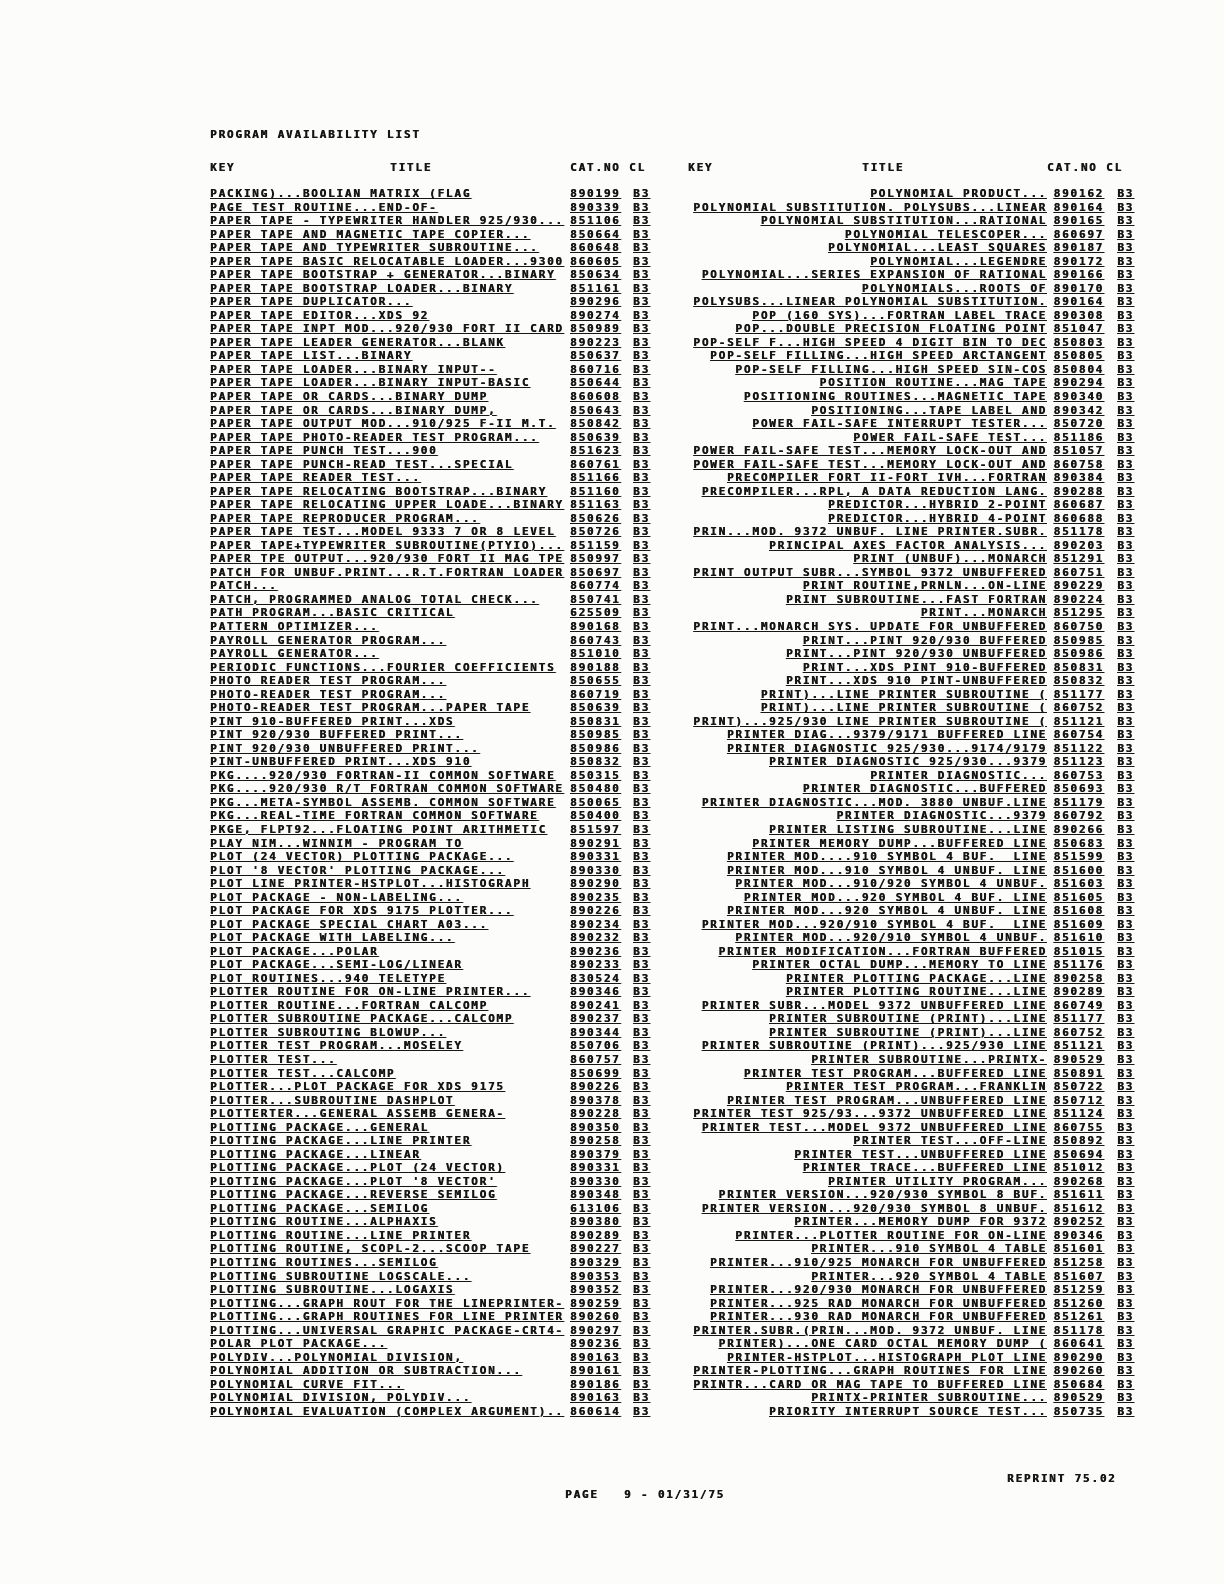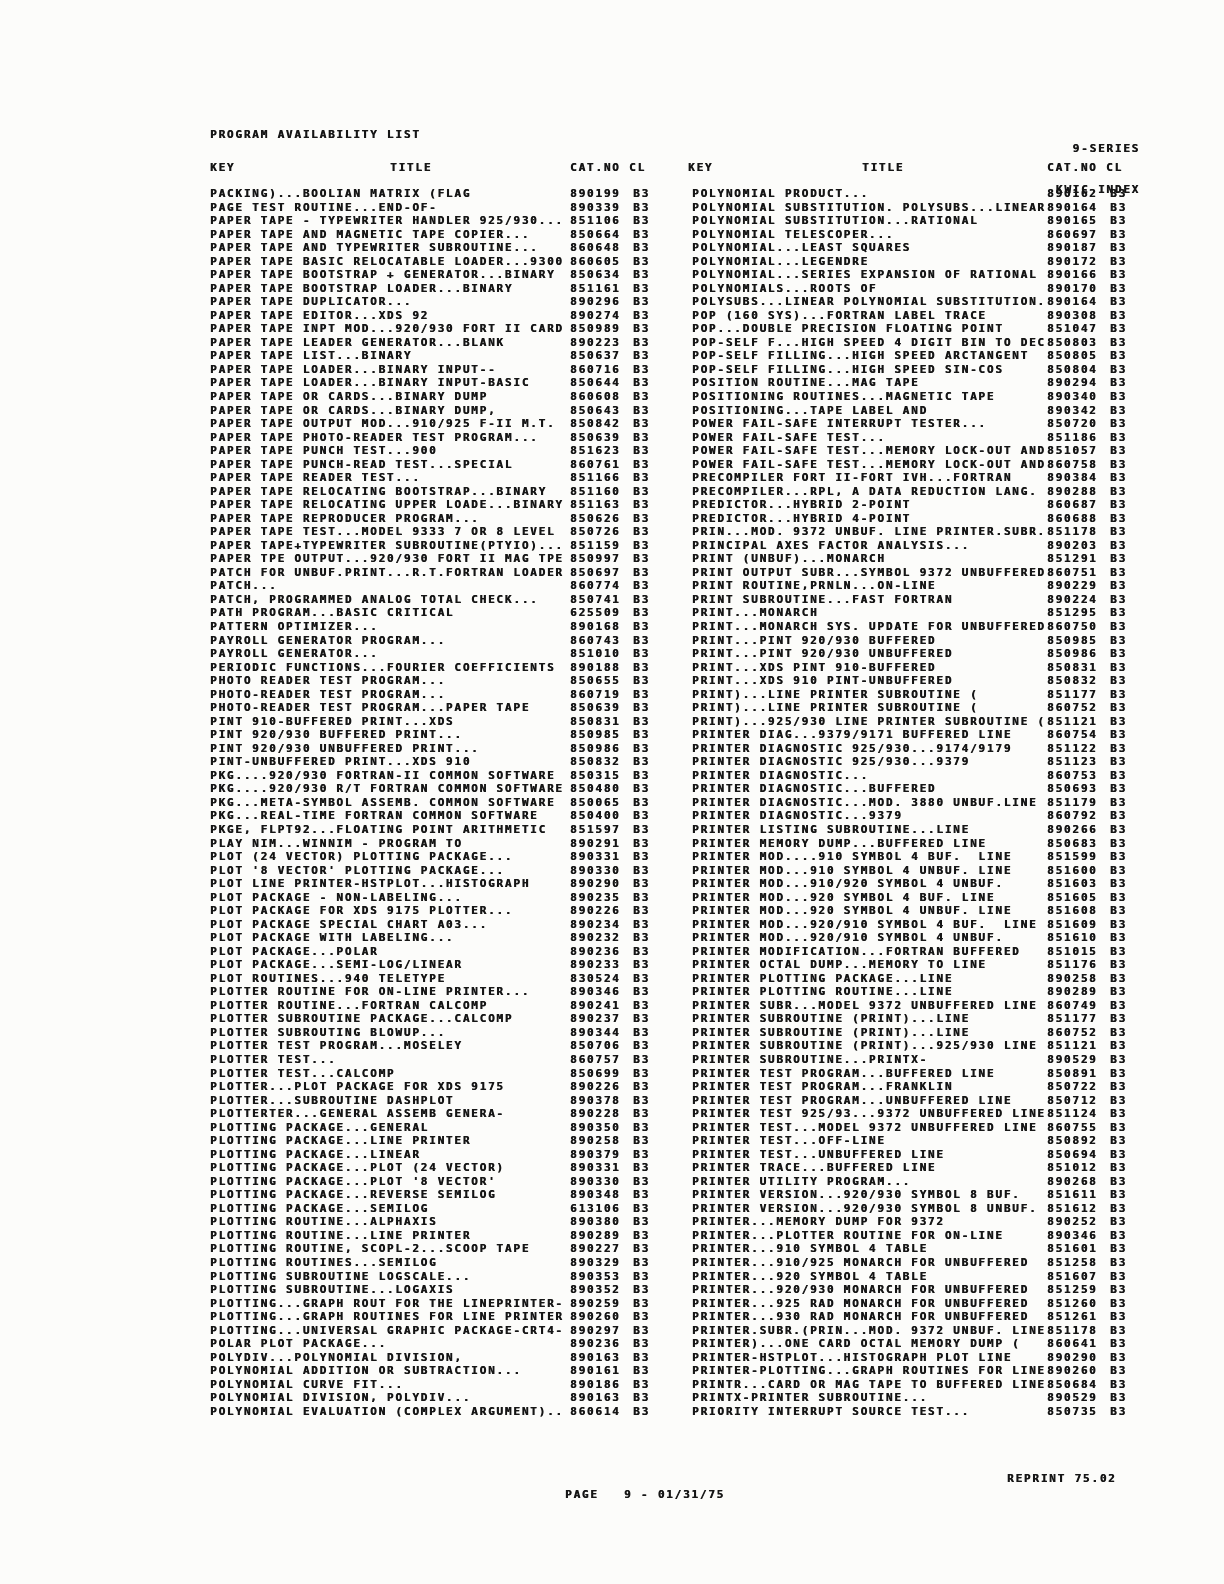--- a/index.html
+++ b/index.html
@@ -31,39 +31,36 @@
   .h-title-l{left:390px;top:161px;}
   .h-cat-l{left:570px;top:161px;}
   .h-key-r{left:688px;top:161px;}
   .h-title-r{left:862px;top:161px;}
   .h-cat-r{left:1047px;top:161px;}
   .col{
     position:absolute;top:187px;
     font-size:11px;letter-spacing:1.8px;
     line-height:13.54px;
     text-shadow:0.5px 0 0 currentColor;
+    text-decoration:underline;
   }
   #col-left{left:210px;width:447px;}
-  #col-right{left:692px;width:442px;}
+  #col-right{left:692px;width:442px;text-align:right;}
   .row{display:flex;height:13.54px;white-space:pre;}
   .cell-title{flex:1;overflow:hidden;}
   .cell-cat{width:57px;flex:none;}
   .cell-cl{width:24px;margin-left:6px;flex:none;}
   .f-page{left:565px;top:1488px;}
   .f-reprint{left:1007px;top:1472px;}
 </style>
 </head>
 <body>
 
 <div class="page">
 
-  <div class="hdr-right">
-    <div>9-SERIES</div>
-    <div>KWIC INDEX</div>
-  </div>
 
   <div class="txt doc-title">PROGRAM AVAILABILITY LIST</div>
 
   <span class="txt h-key-l">KEY</span>
   <span class="txt h-title-l">TITLE</span>
   <span class="txt h-cat-l">CAT.NO CL</span>
   <span class="txt h-key-r">KEY</span>
   <span class="txt h-title-r">TITLE</span>
   <span class="txt h-cat-r">CAT.NO CL</span>
 

